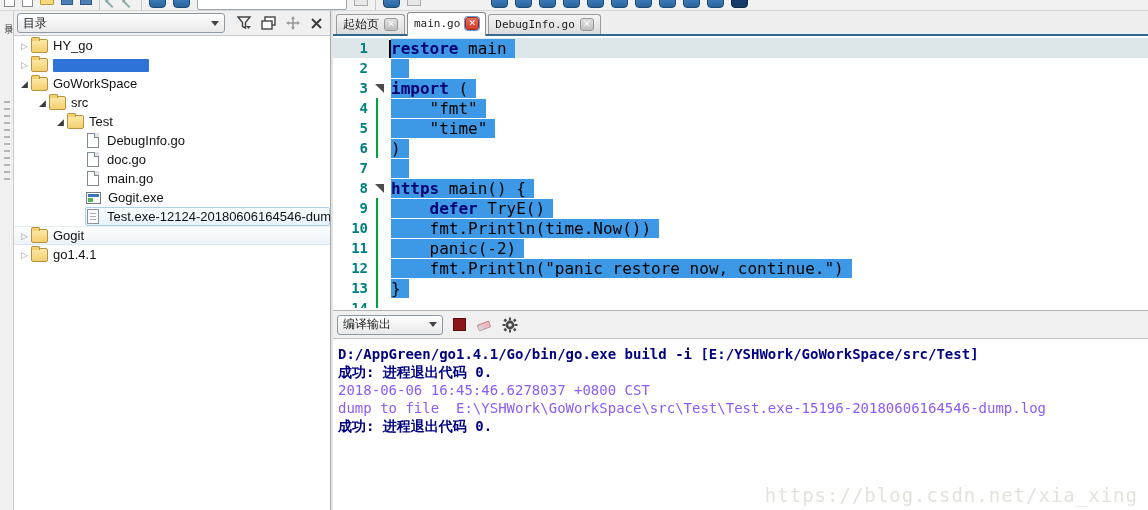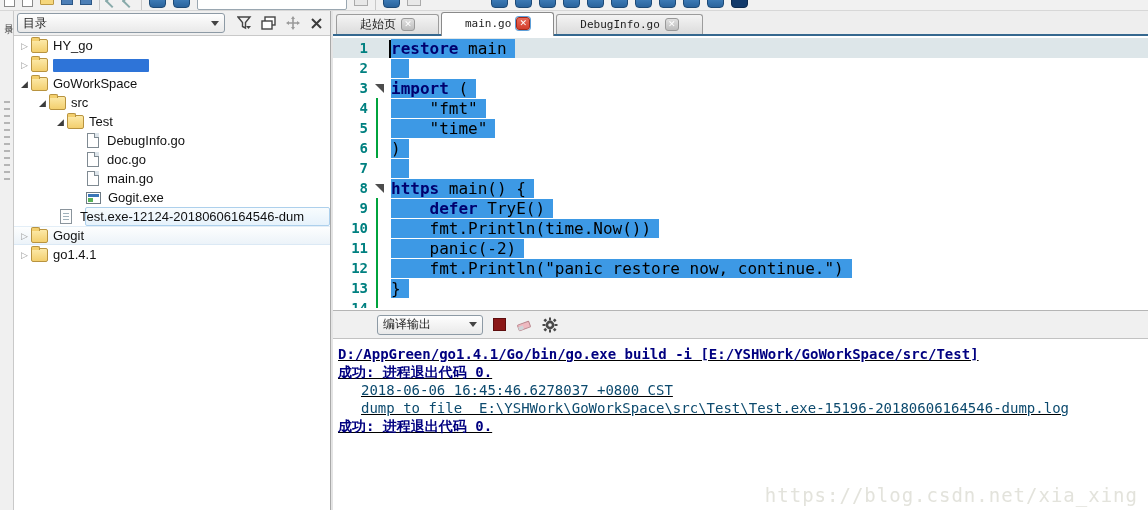--- a/index.html
+++ b/index.html
@@ -63,21 +63,21 @@
   .ico-log::before { content:""; position:absolute; left:2px; top:3px; right:2px; height:1px; background:#9fb0bb;
                      box-shadow:0 3px 0 #9fb0bb, 0 6px 0 #9fb0bb; }
   .tlabel { position:relative; z-index:1; }
   .censor { width:96px; height:13px; background:#2e74d8; border-radius:1px; margin-top:1px; }
 
   
   .main { position:absolute; left:333px; top:11px; width:815px; height:499px; background:#fff; }
 
   .tabbar { position:relative; height:25px; background:#eeeeee; border-bottom:2px solid #35688f;
             display:flex; align-items:flex-end; padding-left:3px; }
-  .tab { position:relative; height:20px; display:flex; align-items:center; gap:5px; padding:0 23px;
+  .tab { position:relative; height:20px; display:flex; align-items:center; gap:5px; padding:0 6px;
          background:linear-gradient(#f4f4f4,#dcdcdc); border:1px solid #9c9c9c; border-bottom:none;
          border-radius:3px 3px 0 0; font-size:12px; color:#222; margin-right:2px; }
   .tab .fname { font-family:"DejaVu Sans Mono","Liberation Mono",monospace; font-size:11px; }
   .tab.active { height:24px; background:#fff; border-color:#8a8a8a; z-index:2; margin-bottom:-2px; padding-bottom:2px; }
   .tclose { width:14px; height:13px; border-radius:3px; background:linear-gradient(#e0e0e0,#bdbdbd);
             border:1px solid #999; color:#fff; font-size:9px; font-weight:bold; line-height:11px; text-align:center; }
   .tclose.red { background:linear-gradient(#ea6a58,#d33f2d); border:1px solid #a32718; box-shadow:0 0 0 1px #5e9fd8; }
 
   
   .editor { position:relative; height:272px; background:#fff; overflow:hidden; padding-top:2px;
@@ -92,28 +92,28 @@
   .ctext { white-space:pre; position:relative; }
   .selbar { background:#3d99e5; color:#fff; padding-right:8px; white-space:pre; }
   .selbar .kw { color:#00006e; font-weight:bold; }
   .selbar .pl { color:#000000; }
   .caret-bar { position:absolute; left:-2px; top:1px; width:2px; height:18px; background:#000; z-index:3; }
 
   
   .bottom { position:absolute; left:0; top:299px; width:815px; height:200px;
             border-top:1px solid #b5b5b5; background:#f0f0f0; display:flex; flex-direction:column; }
   .bt-bar { height:27px; flex:0 0 27px; display:flex; align-items:center; gap:10px; padding:2px 4px; }
-  .out-combo { width:106px;margin-left:40px; }
+  .out-combo { width:106px; }
   .stop-sq { width:13px; height:13px; background:#8b1717; border:1px solid #5e0d0d; }
   .output { flex:1; background:#fff; border-top:1px solid #c2c2c2; position:relative;
             padding:6px 0 0 5px; overflow:hidden;
-            font-family:"DejaVu Sans Mono","Liberation Mono",monospace; font-size:14px; line-height:18px;text-decoration:underline; }
+            font-family:"DejaVu Sans Mono","Liberation Mono",monospace; font-size:14px; line-height:18px; }
   .oline { white-space:pre; }
   .oline.cmd, .oline.ok { color:#000080; font-weight:bold; }
-  .oline.stdout { color:#0c4a6e;margin-left:23px; }
+  .oline.stdout { color:#8b5cf6; }
   .watermark { position:absolute; right:10px; bottom:6px; color:#e3e3dc; font-size:19px;
                font-family:"DejaVu Sans Mono","Liberation Mono",monospace; letter-spacing:1px; }
 
   .splitter { position:absolute; left:331px; top:11px; width:2px; height:499px; background:#e4e4e4; }
 </style>
 </head>
 <body>
 
 <div class="app">
 
@@ -235,21 +235,21 @@
         <div class="trow" style="padding-left: 58px;">
           <span class="exp"></span>
           <span class="ico ico-file"></span>
           <span class="tlabel">main.go</span>
         </div>
         <div class="trow" style="padding-left: 58px;">
           <span class="exp"></span>
           <span class="ico ico-exe"></span>
           <span class="tlabel">Gogit.exe</span>
         </div>
-        <div class="trow" style="padding-left: 31px;">
+        <div class="trow" style="padding-left: 58px;">
           <div class="sel-hl" style="left: 71px;"></div>
           <span class="exp"></span>
           <span class="ico ico-log"></span>
           <span class="tlabel">Test.exe-12124-20180606164546-dum</span>
         </div>
         <div class="trow hov" style="padding-left: 4px;">
           <span class="exp">▷</span>
           <span class="ico ico-folder"></span>
           <span class="tlabel">Gogit</span>
         </div>

